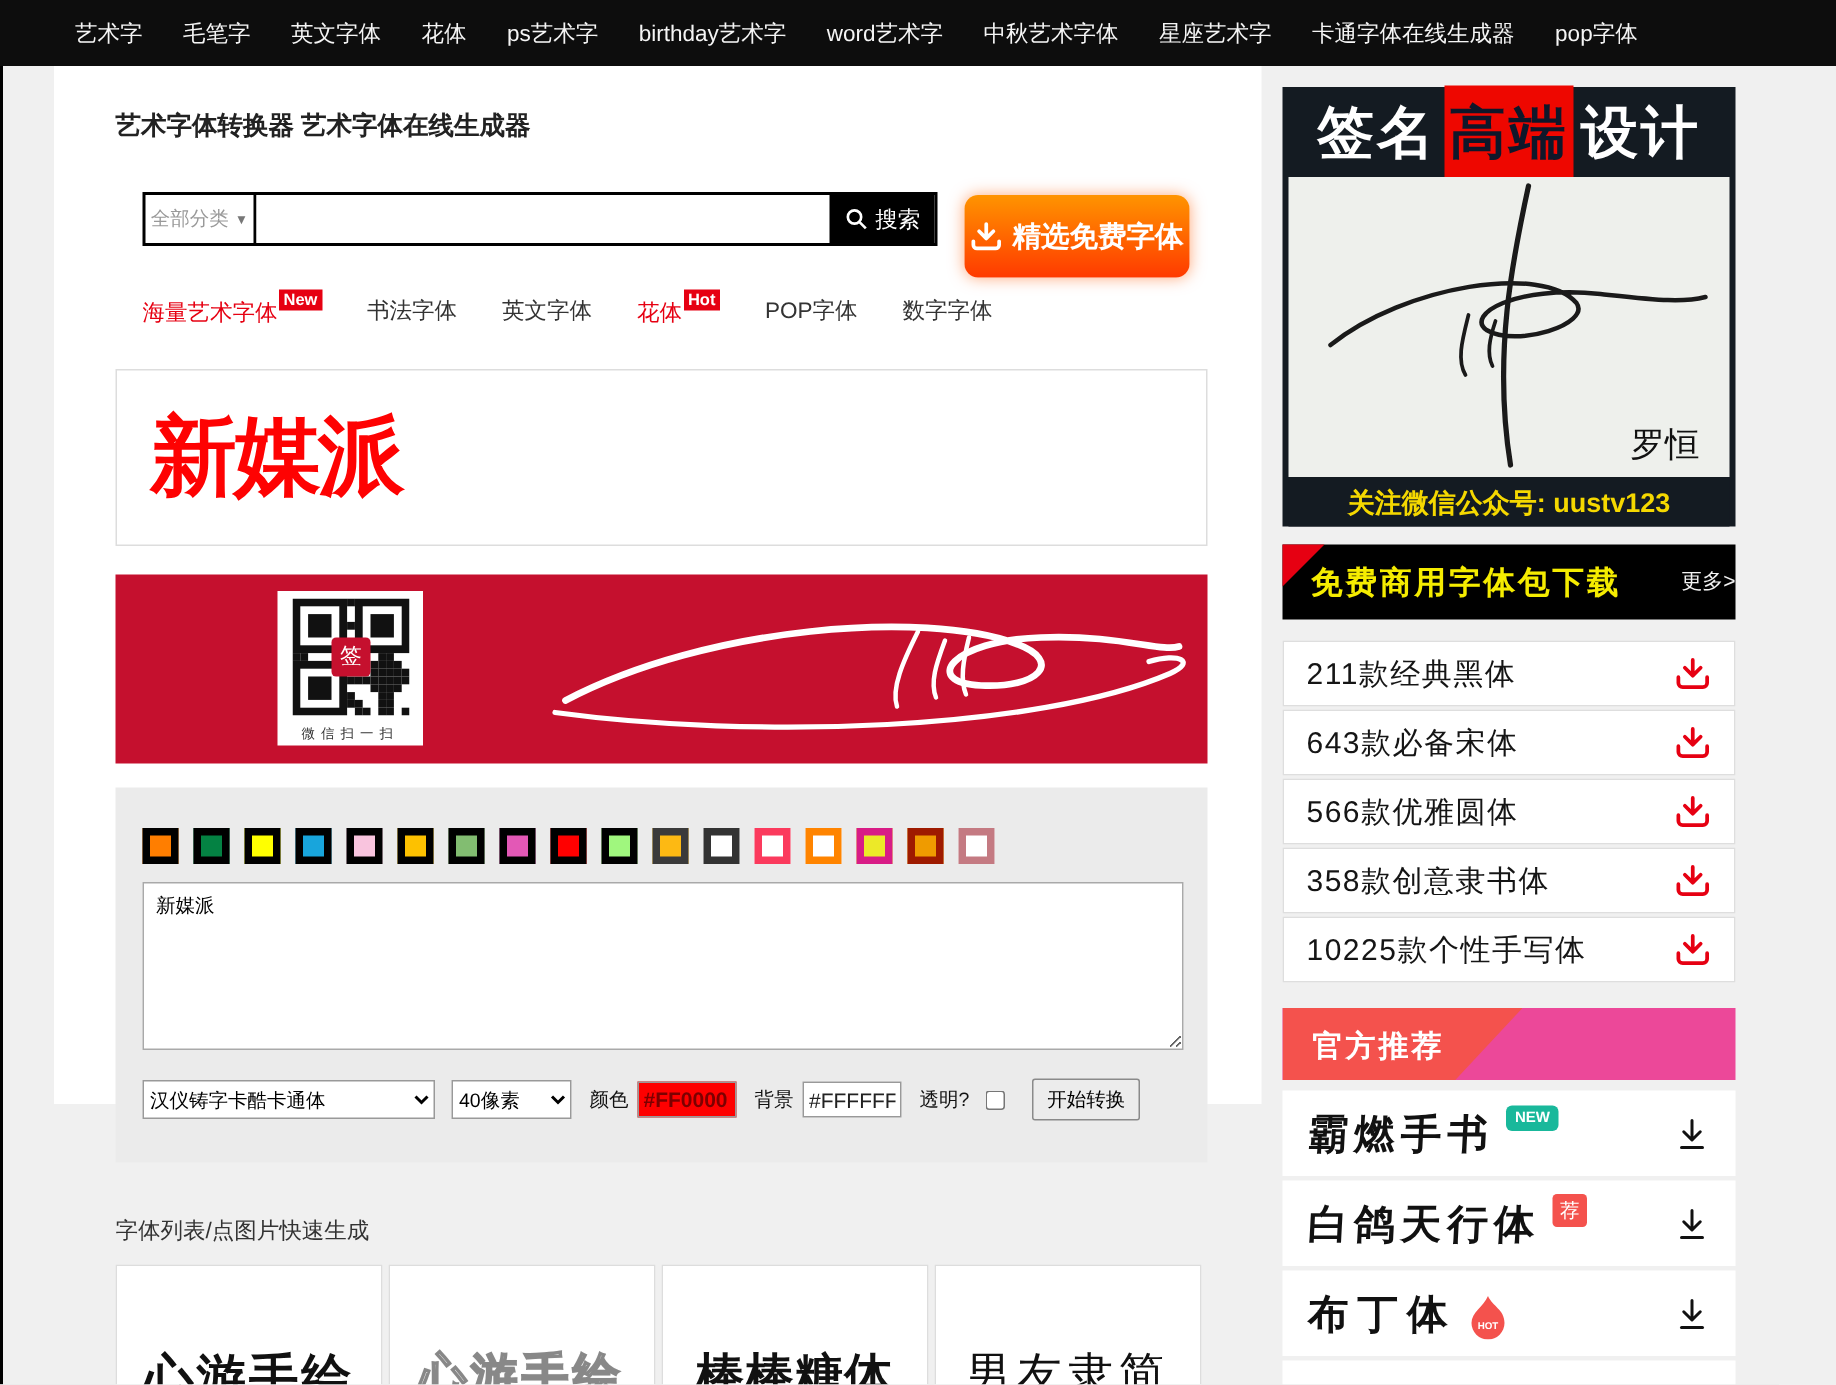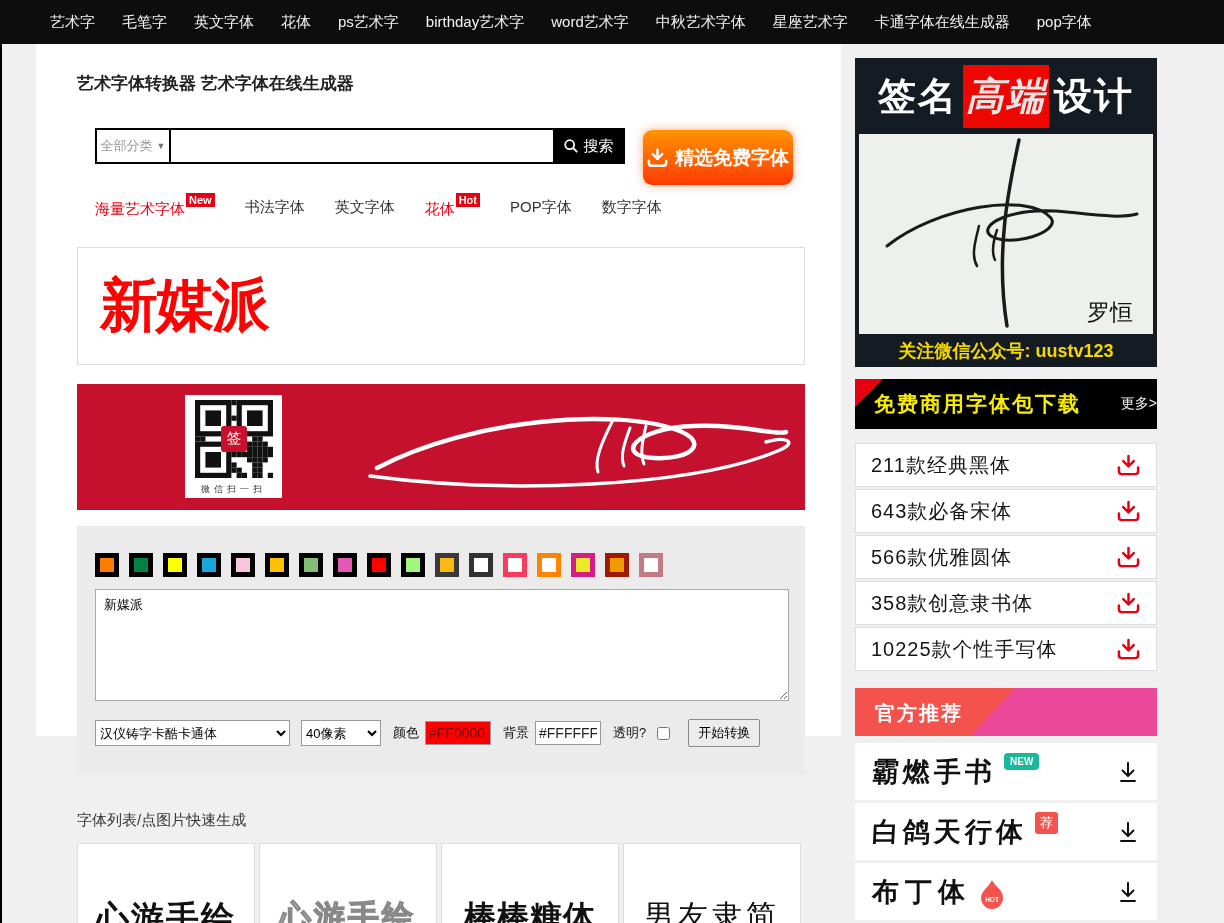--- a/index.html
+++ b/index.html
@@ -41,39 +41,39 @@
 
   .editor-panel { margin-top:16px; width:728px; background:#ebebeb; padding:27px 18px 28px 18px; }
   .swatches { display:flex; gap:10px; }
   .sw { width:24px; height:24px; border-style:solid; border-width:5px; cursor:pointer; }
   .editor-ta { margin-top:12px; width:694px; height:112px; border:1px solid #a9a9a9; font-size:13px; font-family:"Liberation Sans",sans-serif; padding:6px 8px; resize:both; background:#fff; outline:none; }
   .controls { margin-top:14px; display:flex; align-items:center; font-size:13px; color:#111; }
   .controls select { height:26px; border:1px solid #999; background:#fff; font-size:13px; font-family:"Liberation Sans",sans-serif; }
   .sel-font { width:195px; }
   .sel-size { width:80px; margin-left:11px; }
   .ctl-label { margin:0 6px 0 12px; }
-  .ctl-color { width:66px; height:24px; border:1px solid #999; background:#fe0000; color:#7c0000; font-size:14px; padding:0 3px; }
+  .ctl-color { width:66px; height:24px; border:1px solid #999; background:#fe0000; color:#7c0000; font-size:14px; padding:0 3px;font-weight:bold; }
   .ctl-bg { width:66px; height:24px; border:1px solid #999; background:#fff; color:#222; font-size:14px; padding:0 3px; }
   .ctl-check { margin-left:5px; width:13px; height:13px; }
   .convert-btn { margin-left:18px; border:1px solid #8a8a8a; background:#ececec; font-size:13px; padding:4px 9px; cursor:pointer; border-radius:2px; }
 
   .list-heading { margin-top:36px; font-size:15px; color:#333; }
   .cards { margin-top:13px; display:flex; gap:4px; }
   .card { width:178px; height:195px; background:#fff; border:1px solid #ddd; text-align:center; cursor:pointer; }
   .sample { display:block; margin-top:52px; color:#111; white-space:nowrap; }
   .sample.solid { font-size:33px; font-weight:900; letter-spacing:2px; }
   .sample.outline { font-size:31px; font-weight:700; letter-spacing:3px; color:#fff; -webkit-text-stroke:1.2px #888; text-shadow:0 0 1px #aaa; }
   .sample.lollipop { font-size:32px; font-weight:800; letter-spacing:1px; font-family:"DejaVu Serif","Liberation Serif",serif; }
   .sample.script { font-size:30px; font-weight:400; letter-spacing:4px; font-family:"Liberation Serif","DejaVu Serif",serif; }
 
   
   .sidebar { position:absolute; left:855px; top:58px; width:302px; }
   .sig-banner { background:#141b22; padding:0 4px; }
-  .sig-head { height:76px; display:flex; align-items:center; justify-content:center; gap:5px; color:#fff; font-size:38px; font-weight:900; letter-spacing:2px; white-space:nowrap; }
-  .sig-head .hl { background:#ee0700; color:#e5e5e5; padding:6px 3px;font-style:italic; }
+  .sig-head { height:60px; display:flex; align-items:center; justify-content:center; gap:5px; color:#fff; font-size:38px; font-weight:900; letter-spacing:2px; white-space:nowrap; }
+  .sig-head .hl { background:#ee0700; color:#0f172a; padding:6px 3px; }
   .sig-area { position:relative; height:200px; background:#eef0ec; }
   .sig-name { position:absolute; right:20px; bottom:6px; font-size:23px; color:#111; }
   .wechat-bar { height:33px; background:#141b22; color:#f5d800; font-size:18px; display:flex; align-items:center; justify-content:center;font-weight:bold; }
 
   .dl-block { margin-top:12px; }
   .dl-head { position:relative; height:50px; background:#000; display:flex; align-items:center; }
   .dl-corner { position:absolute; left:0; top:0; width:0; height:0; border-top:28px solid #e60012; border-right:28px solid transparent; }
   .dl-title { color:#f5ec00; font-size:21px; font-weight:bold; letter-spacing:2px; padding-left:19px; }
   .dl-more { margin-left:auto; color:#f2f2f2; font-size:14px; cursor:pointer; }
   .dl-rows { margin-top:14px; }

